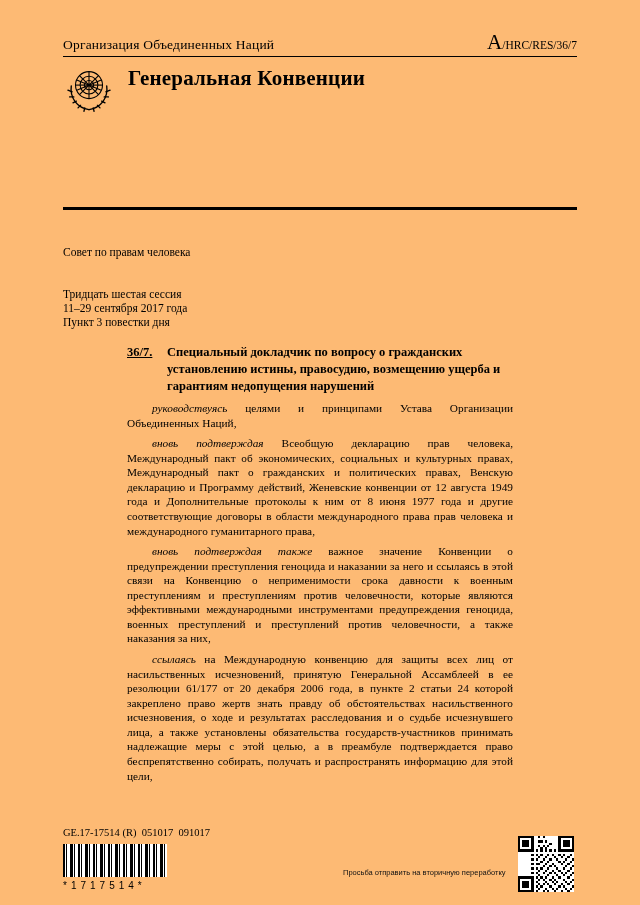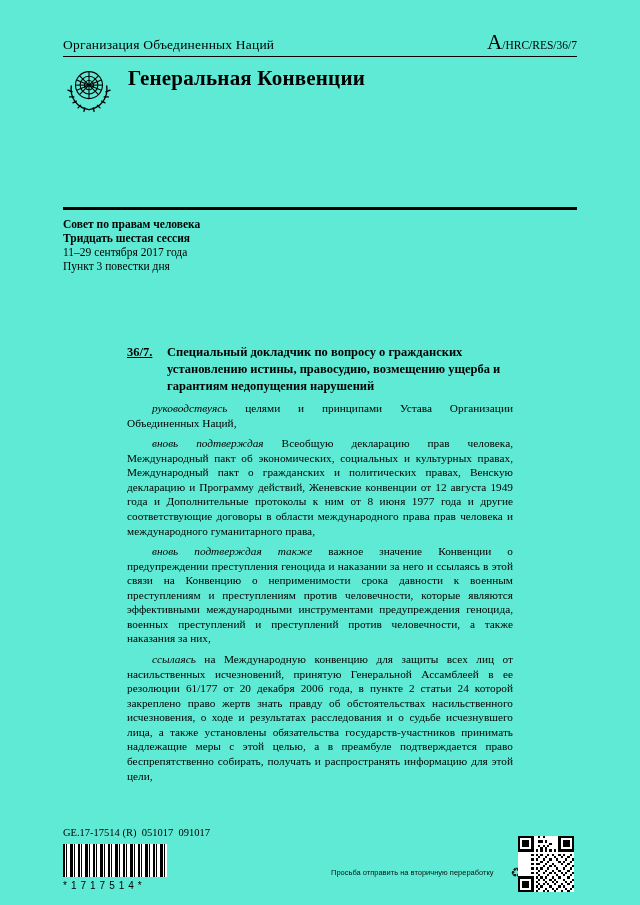--- a/index.html
+++ b/index.html
@@ -1,20 +1,20 @@
 <!DOCTYPE html>
 <html><head>
 <meta charset="utf-8">
 <style>
   * { margin:0; padding:0; box-sizing:border-box; }
   html,body { background:#e9e9e9; }
   .page {
     position:relative;
     width:640px; height:905px;
-    background:#5eead4;
+    background:#fdba74;
     margin:0 auto;
     font-family:"Liberation Serif", serif;
     color:#000;
     overflow:hidden;
     box-shadow:0 0 4px rgba(0,0,0,.35);
   }
   
   .top-header {
     position:absolute; left:63px; right:63px; top:32px;
     display:flex; justify-content:space-between; align-items:flex-end;
@@ -33,21 +33,21 @@
     position:absolute; left:128px; top:66px;
     font-size:21px; font-weight:bold; letter-spacing:.2px;
   }
   .distr { position:absolute; left:420px; top:72px; font-size:11.5px; line-height:1.28; }
   .rule-thick {
     position:absolute; left:63px; right:63px; top:207px;
     border-top:3px solid #000;
   }
   
   .committee-block { position:absolute; left:63px; top:217px; font-size:11.5px; line-height:1.22; }
-  .bold { font-weight:bold; }
+  .bold { font-weight:normal;margin-top:28px; }
   
   .res-title {
     position:absolute; left:127px; top:291px; width:386px;
     text-align:center; font-weight:bold; font-size:13.5px; line-height:1.4;
   }
   
   .res-heading {
     position:absolute; left:127px; top:344px; width:392px;
     font-weight:bold; font-size:12.5px; line-height:1.35;
   }
@@ -72,21 +72,21 @@
       #000 3px 4px, #fff 4px 7px,
       #000 7px 10px, #fff 10px 11px,
       #000 11px 12px, #fff 12px 15px);
   }
   .barcode-text {
     position:absolute; left:63px; top:880px;
     font-family:"Liberation Sans", sans-serif;
     font-size:10px; letter-spacing:4px; white-space:nowrap;
   }
   .recycle {
-    position:absolute; left:331px; top:866px;
+    position:absolute; left:343px; top:866px;
     display:flex; align-items:center; gap:17px;
     font-family:"Liberation Sans", sans-serif; font-size:7.5px; color:#111;
   }
   .recycle-icon { font-size:13px; line-height:1; }
   .qr { position:absolute; left:518px; top:836px; width:56px; height:56px; }
 </style>
 </head>
 <body>
 
 <div class="page">

